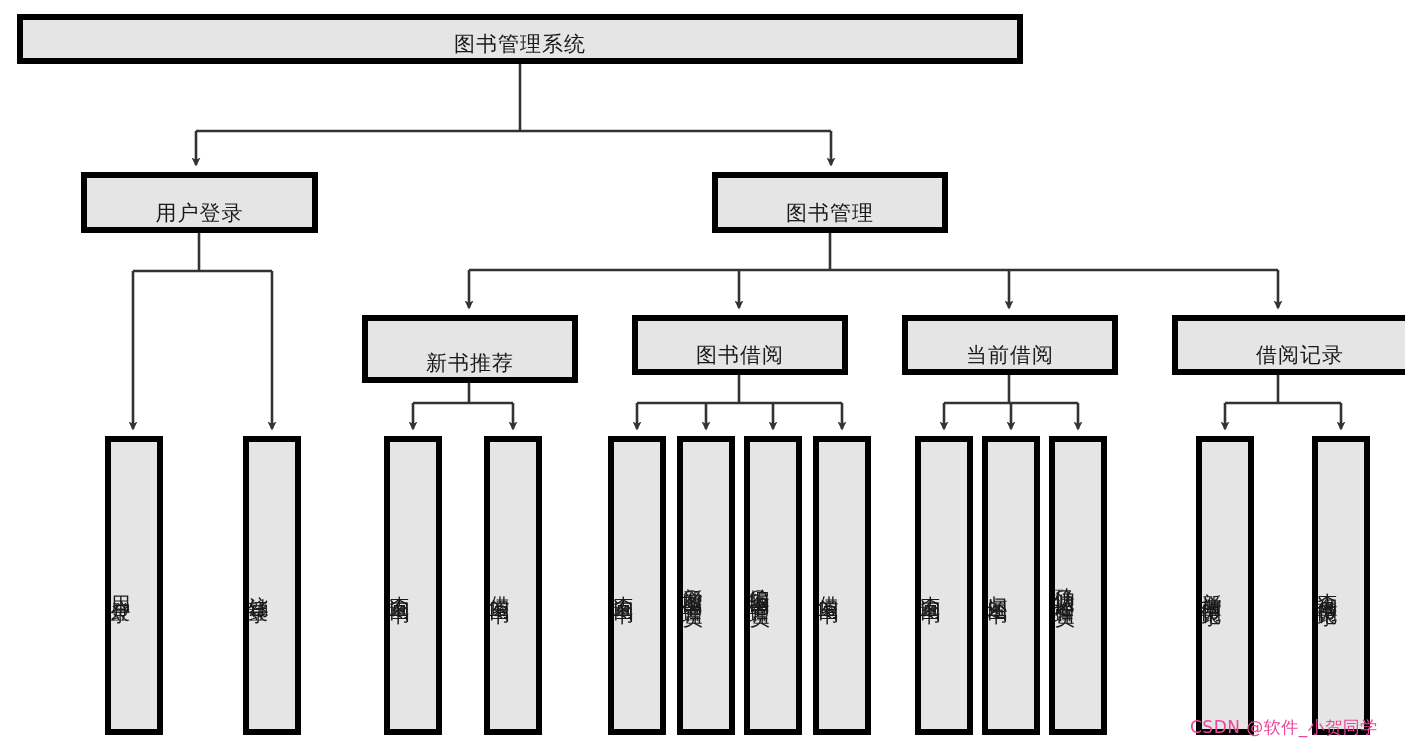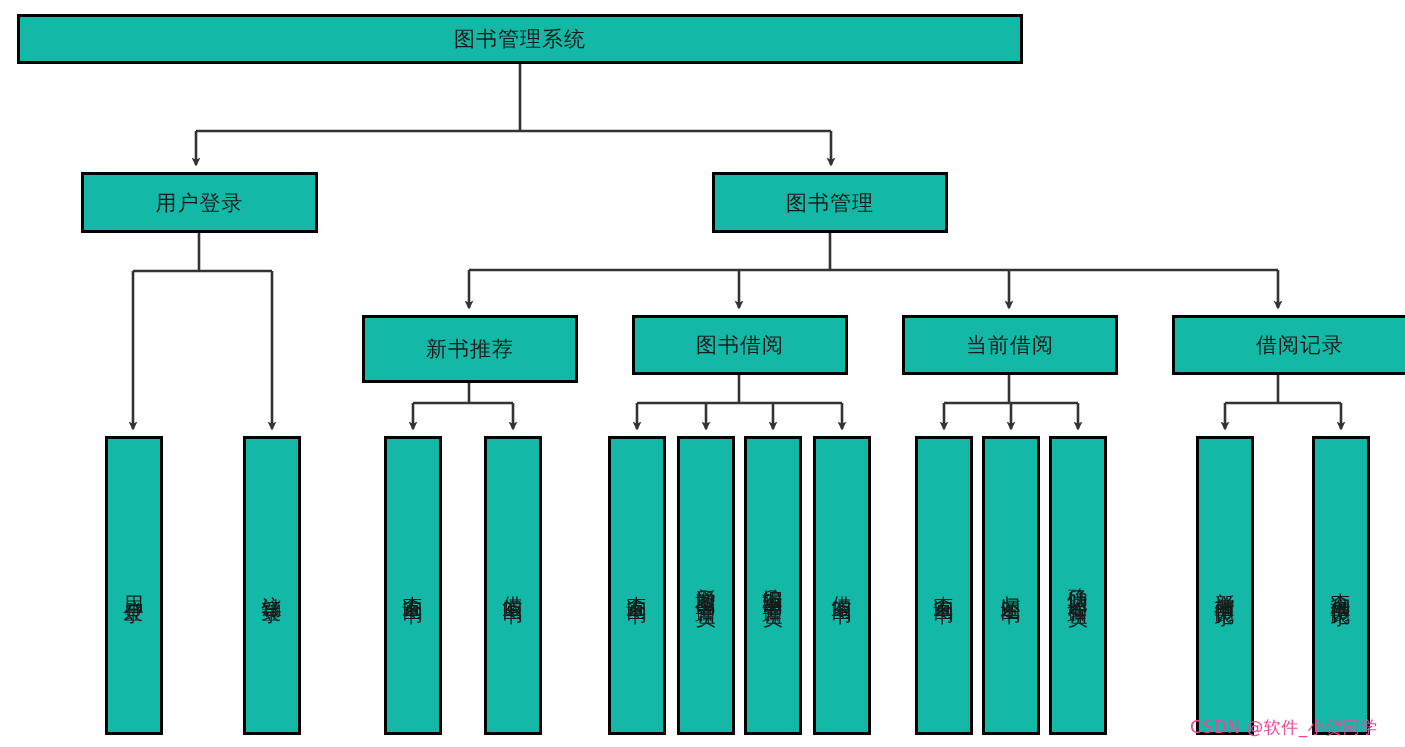--- a/index.html
+++ b/index.html
@@ -13,24 +13,24 @@
   #canvas {
     position: relative;
     width: 1405px;
     height: 747px;
     background: #ffffff;
     overflow: hidden;
   }
   .node {
     position: absolute;
     box-sizing: border-box;
-    border: 3px solid #000000;
-    background: #14b8a6;
+    border: 6px solid #000000;
+    background: #e5e5e5;
     display: flex;
-    align-items: center;
+    align-items: flex-end;
     justify-content: center;
     color: #1a1a1a;
   }
   .node.h {
     font-size: 21px;
     letter-spacing: 1px;
   }
   .node.v {
     writing-mode: vertical-rl;
     text-orientation: upright;

